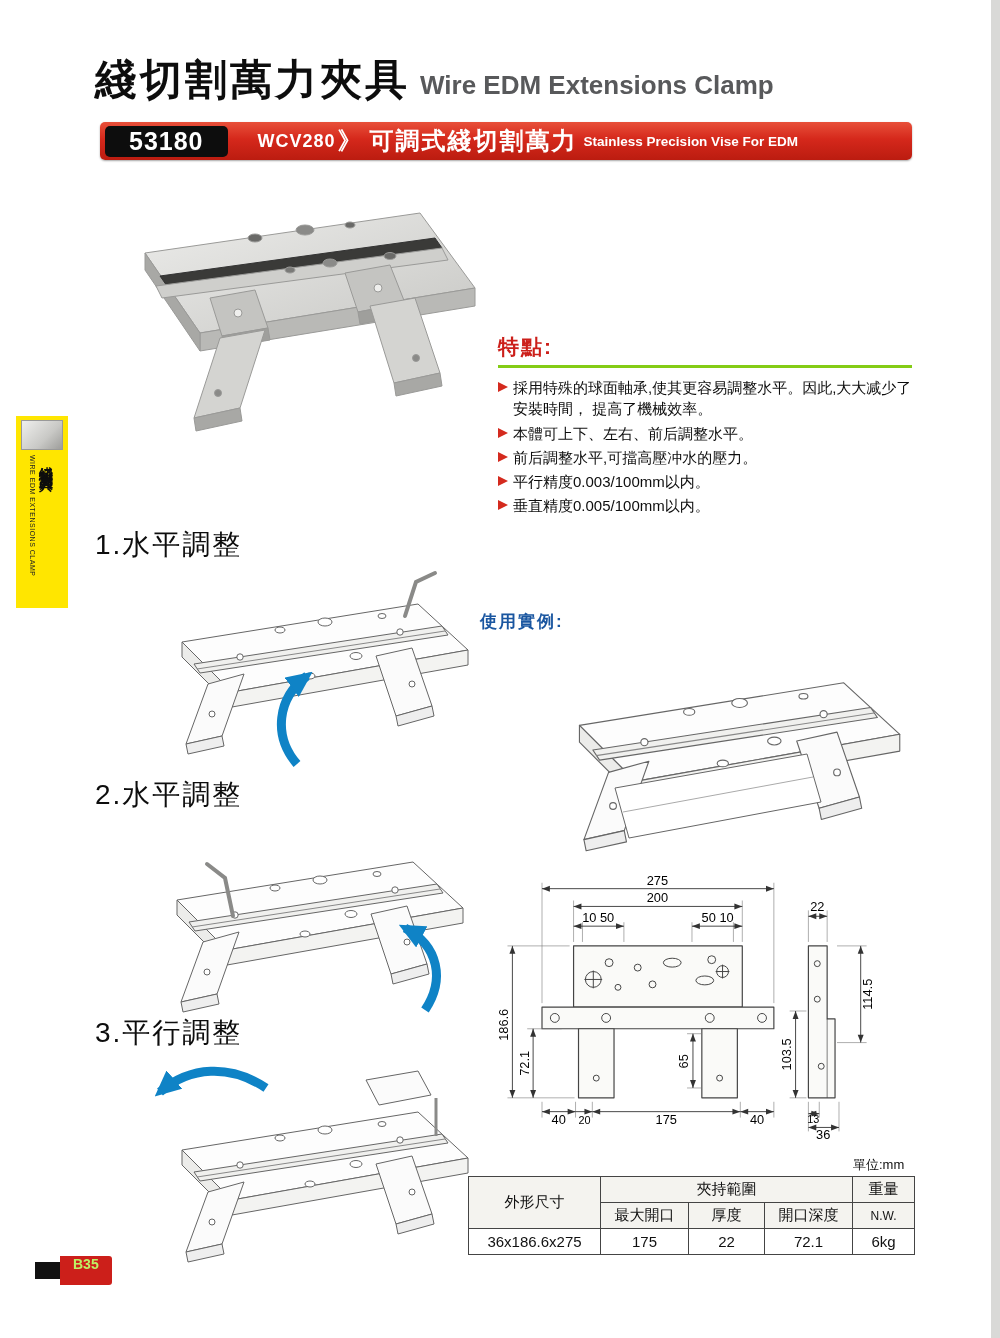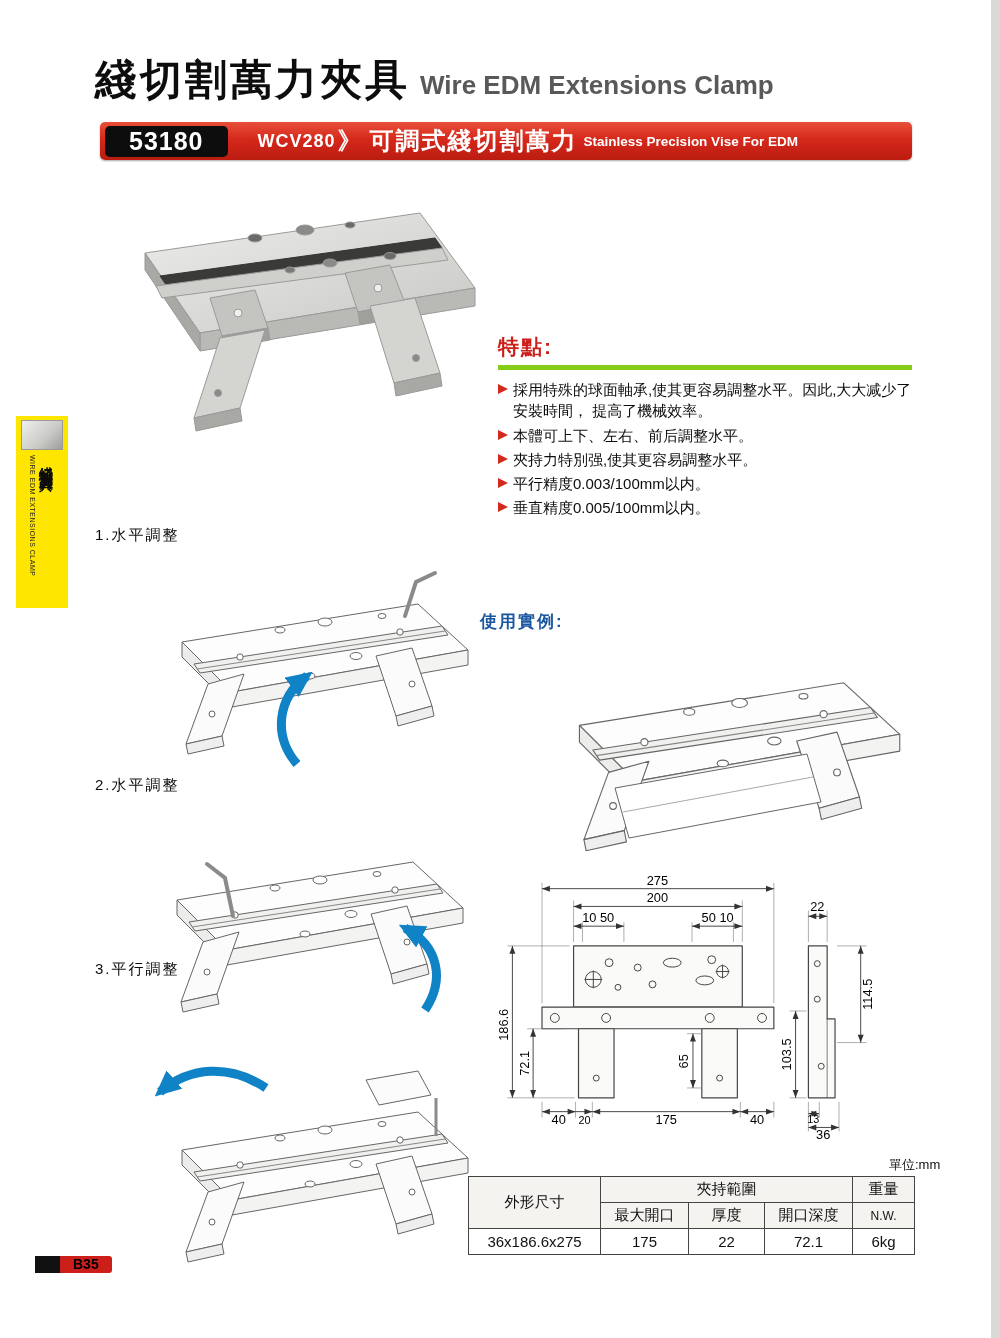--- a/index.html
+++ b/index.html
@@ -31,42 +31,42 @@
               display:flex; flex-direction:column; align-items:center; padding-top:4px; }
   .side-thumb { width:42px; height:30px; border:1px solid #999;
                 background:linear-gradient(135deg,#efefed 0%,#c9c9c6 60%,#9d9d9a 100%); }
   .side-texts { display:flex; flex-direction:row-reverse; gap:2px; margin-top:5px; }
   .side-zh { writing-mode:vertical-rl; font-size:14px; font-weight:bold; letter-spacing:2px; color:#0d0d0d; }
   .side-en { writing-mode:vertical-rl; font-size:7px; color:#222; letter-spacing:.5px; }
 
   
   .features { left:498px; top:333px; width:414px; }
   .features h2 { color:#cc1f1a; font-size:21px; font-weight:bold; letter-spacing:2px;
-                 padding-bottom:4px; border-bottom:5px solid #84cc16; }
+                 padding-bottom:4px; border-bottom:3px solid #84cc16; }
   .features ul { list-style:none; margin-top:9px; }
   .features li { display:flex; gap:5px; margin-bottom:3px; font-size:15px; line-height:1.42; color:#0d0d0d; }
   .tri { flex:0 0 auto; width:0; height:0; margin-top:5px;
          border-left:10px solid #d42a1e; border-top:5px solid transparent; border-bottom:5px solid transparent; }
   .usage-heading { left:480px; top:610px; color:#1a56a0; font-size:17px; font-weight:bold; letter-spacing:2px; }
 
   
-  .step-label { font-size:15px; font-weight:normal; color:#0d0d0d; letter-spacing:2px;text-align:right; }
-
-  
-  .unit { left:853px; top:1156px; font-size:13px; color:#0d0d0d;margin-left:36px; }
+  .step-label { font-size:28px; font-weight:normal; color:#0d0d0d; letter-spacing:2px;text-align:right; }
+
+  
+  .unit { left:853px; top:1156px; font-size:13px; color:#0d0d0d; }
   table.spec { left:468px; top:1176px; border-collapse:collapse; position:absolute; }
   table.spec td { border:1px solid #444; text-align:center; font-size:15px; height:26px; padding:0 4px; }
   table.spec .hdr { background:#f4f3ef; }
   table.spec .small { font-size:12px;margin-top:16px; }
 
   
   .footer { left:35px; top:1256px; display:flex; align-items:center; }
   .footer-bar { width:25px; height:17px; background:#111; }
-  .page-num { background:#cc1f1a; color:#000000; font-weight:bold; font-size:14px;
-              height:17px; line-height:17px; padding:0 13px; border-radius:0 3px 3px 0; }
+  .page-num { background:#cc1f1a; color:#bef264; font-weight:bold; font-size:14px;
+              height:29px; line-height:17px; padding:0 13px; border-radius:0 3px 3px 0; }
 </style>
 </head>
 <body>
 
 <svg style="position:absolute;width:0;height:0" aria-hidden="true">
   <defs>
     <marker id="dimA" markerUnits="userSpaceOnUse" markerWidth="9" markerHeight="8" refX="8.5" refY="3.5" orient="auto-start-reverse">
       <path d="M0.5,0.5 L8.5,3.5 L0.5,6.5 z" fill="#333"></path>
     </marker>
     <marker id="blueA" markerUnits="userSpaceOnUse" markerWidth="26" markerHeight="24" refX="19" refY="12" orient="auto">
@@ -159,21 +159,21 @@
       <li>
           <span class="tri"></span>
           <span>採用特殊的球面軸承,使其更容易調整水平。因此,大大减少了安裝時間， 提高了機械效率。</span>
         </li>
       <li>
           <span class="tri"></span>
           <span>本體可上下、左右、前后調整水平。</span>
         </li>
       <li>
           <span class="tri"></span>
-          <span>夾持力特別强,使其更容易調整水平。</span>
+          <span>前后調整水平,可擋高壓冲水的壓力。</span>
         </li>
       <li>
           <span class="tri"></span>
           <span>平行精度0.003/100mm以内。</span>
         </li>
       <li>
           <span class="tri"></span>
           <span>垂直精度0.005/100mm以内。</span>
         </li>
     </ul>
@@ -194,21 +194,21 @@
     <line x1="168" y1="176" x2="358" y2="141" stroke="#aaa" stroke-width="1"></line>
   </svg>
 
   <div class="abs step-label" style="left:95px;top:776px">2.水平調整</div>
   <svg class="abs" style="left:105px;top:804px" width="370" height="214" viewBox="0 0 370 214">
     <use href="#vise-line" transform="translate(10,18)"></use>
     <polyline points="128,112 120,74 102,60" stroke="#8a8a88" stroke-width="4" fill="none" stroke-linecap="round"></polyline>
     <path d="M 320,206 C 340,176 334,142 300,124" stroke="#0f83c6" stroke-width="9" fill="none" marker-end="url(#blueA)"></path>
   </svg>
 
-  <div class="abs step-label" style="left:95px;top:960px">3.平行調整</div>
+  <div class="abs step-label" style="left:95px;top:1014px">3.平行調整</div>
   <svg class="abs" style="left:98px;top:1040px" width="392" height="226" viewBox="0 0 392 226">
     <use href="#vise-line" transform="translate(22,32)"></use>
     <polygon points="268,40 320,31 333,55 281,65" fill="#fbfbfb" stroke="#666" stroke-width="1"></polygon>
     <line x1="338" y1="58" x2="338" y2="96" stroke="#8a8a88" stroke-width="3"></line>
     <path d="M 168,48 C 132,24 92,26 62,52" stroke="#0f83c6" stroke-width="9" fill="none" marker-end="url(#blueA)"></path>
   </svg>
 
   <svg class="abs" style="left:468px;top:868px" width="444" height="288" viewBox="0 0 450 290" font-family="Liberation Sans, sans-serif">
     <g fill="#fafaf8" stroke="#444" stroke-width="1.2" stroke-linejoin="round">
       <rect x="107" y="78" width="171" height="62"></rect>

